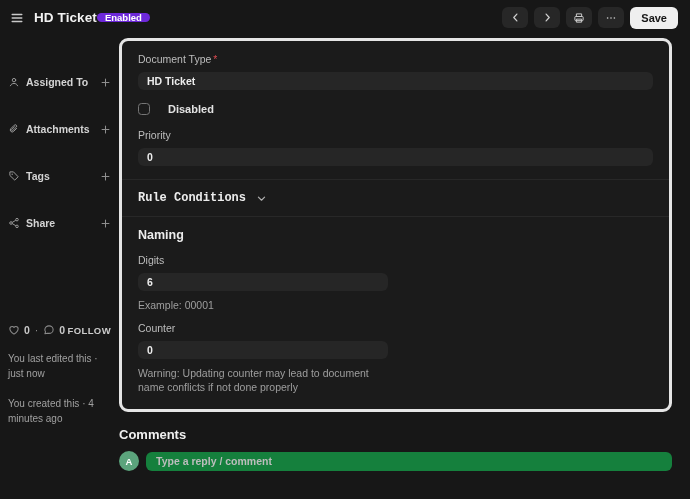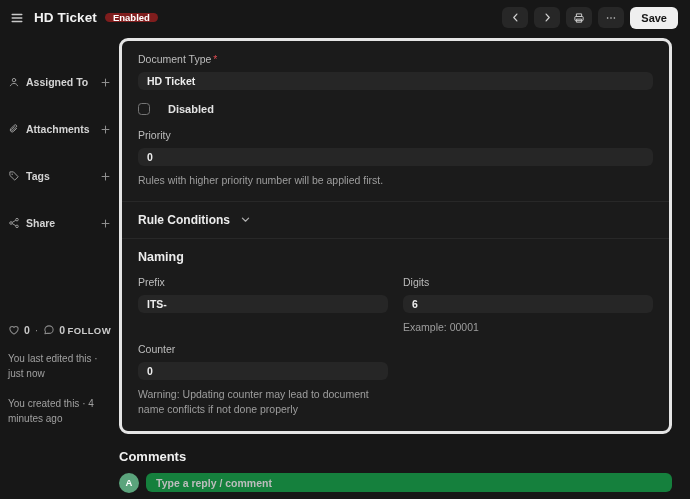--- a/index.html
+++ b/index.html
@@ -10,21 +10,21 @@
     color:#d6d6d6;
     -webkit-font-smoothing:antialiased;
   }
   svg { display:block; }
 
   
   .topbar { height:35px; display:flex; align-items:center; padding:0 12px 0 10px; }
   .hamburger { color:#c9c9c9; margin-right:10px; cursor:pointer; }
   .page-title { font-size:13.5px; font-weight:700; color:#f2f2f2; letter-spacing:.1px; }
   .badge {
-    margin-left:8px; background:#7f1d1d; color:#fff; font-size:9.5px; font-weight:600;
+    background:#6d28d9; color:#fff; font-size:9.5px; font-weight:600;
     padding:0 8px; border-radius:999px; line-height:1;
   }
   .topbar-right { margin-left:auto; display:flex; align-items:center; gap:6px; }
   .tb-btn {
     width:26px; height:21px; background:#272727; border:none; border-radius:6px;
     display:flex; align-items:center; justify-content:center; color:#cfcfcf; cursor:pointer;
   }
   .save-btn {
     height:22px; padding:0 11px; background:#efefef; color:#161616; border:none;
     border-radius:6px; font-size:11px; font-weight:700; cursor:pointer;
@@ -59,21 +59,21 @@
   .f-input {
     width:100%; height:18px; background:#262626; border:none; border-radius:6px;
     color:#ededed; font-size:10.5px; font-weight:700; padding:0 9px; outline:none;
     font-family:"Liberation Sans",sans-serif;
   }
   .checkbox-row { display:flex; align-items:center; margin:13px 0 14px 0; cursor:pointer; }
   .cb-box { width:12px; height:12px; border:1.5px solid #767676; border-radius:3.5px; background:transparent; }
   .cb-label { font-size:11px; color:#e3e3e3; margin-left:8px; font-weight:600;padding-left:10px; }
   .f-help { font-size:10.5px; color:#9e9e9e; margin-top:7px; line-height:1.4; }
   .divider { border:none; border-top:1px solid #282828; margin:13px -16px 0 -16px; }
-  .collapsible { display:flex; align-items:center; padding:11px 0; cursor:pointer; }
+  .collapsible { display:flex; align-items:center; padding:11px 0; cursor:pointer;font-family:Liberation Mono, monospace; }
   .coll-title { font-size:12px; font-weight:700; color:#ececec; }
   .coll-chev { color:#b0b0b0; margin-left:10px; display:flex; }
   .section-heading { font-size:12.5px; font-weight:700; color:#ececec; margin:11px 0 12px 0; }
   .grid2 { display:grid; grid-template-columns:1fr 1fr; column-gap:15px; }
 
   
   .comments-heading { font-size:13px; font-weight:700; color:#f0f0f0; margin-top:15px; }
   .comment-row { display:flex; align-items:center; margin-top:9px; }
   .avatar {
     width:20px; height:20px; border-radius:50%; background:#5ba47c; color:#fff;
@@ -223,44 +223,39 @@
       </div>
 
       <div class="checkbox-row">
         <span class="cb-box"></span>
         <span class="cb-label">Disabled</span>
       </div>
 
       <div class="field" style="margin-bottom:0;">
         <div class="f-label">Priority</div>
         <input class="f-input" type="text" value="0" style="">
-        <div class="f-help">Rules with higher priority number will be applied first.</div>
       </div>
 
       <hr class="divider">
 
       <div class="collapsible">
         <span class="coll-title">Rule Conditions</span>
         <span class="coll-chev">
           <svg width="11" height="11" viewBox="0 0 16 16" fill="none" stroke="currentColor" stroke-width="1.7" stroke-linecap="round" stroke-linejoin="round">
               <path d="M3.5 6l4.5 4.5L12.5 6"></path>
             </svg>
         </span>
       </div>
 
       <hr class="divider" style="margin-top:0;">
 
       <div class="section-heading">Naming</div>
 
       <div class="grid2">
         <div class="field">
-          <div class="f-label">Prefix</div>
-          <input class="f-input" type="text" value="ITS-" style="">
-        </div>
-        <div class="field">
           <div class="f-label">Digits</div>
           <input class="f-input" type="text" value="6" style="">
           <div class="f-help">Example: 00001</div>
         </div>
       </div>
 
       <div class="grid2">
         <div class="field" style="margin-bottom:2px;">
           <div class="f-label">Counter</div>
           <input class="f-input" type="text" value="0" style="">

